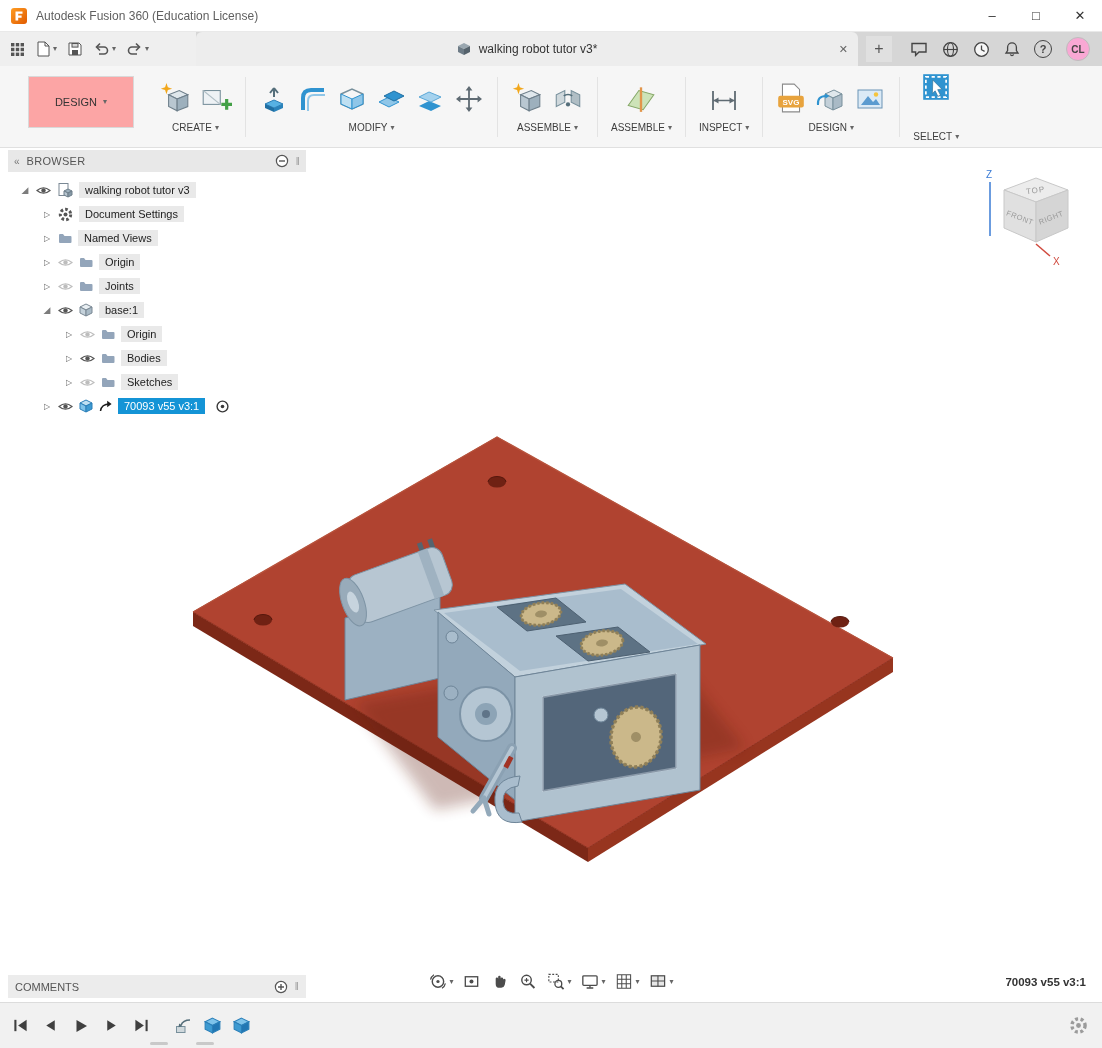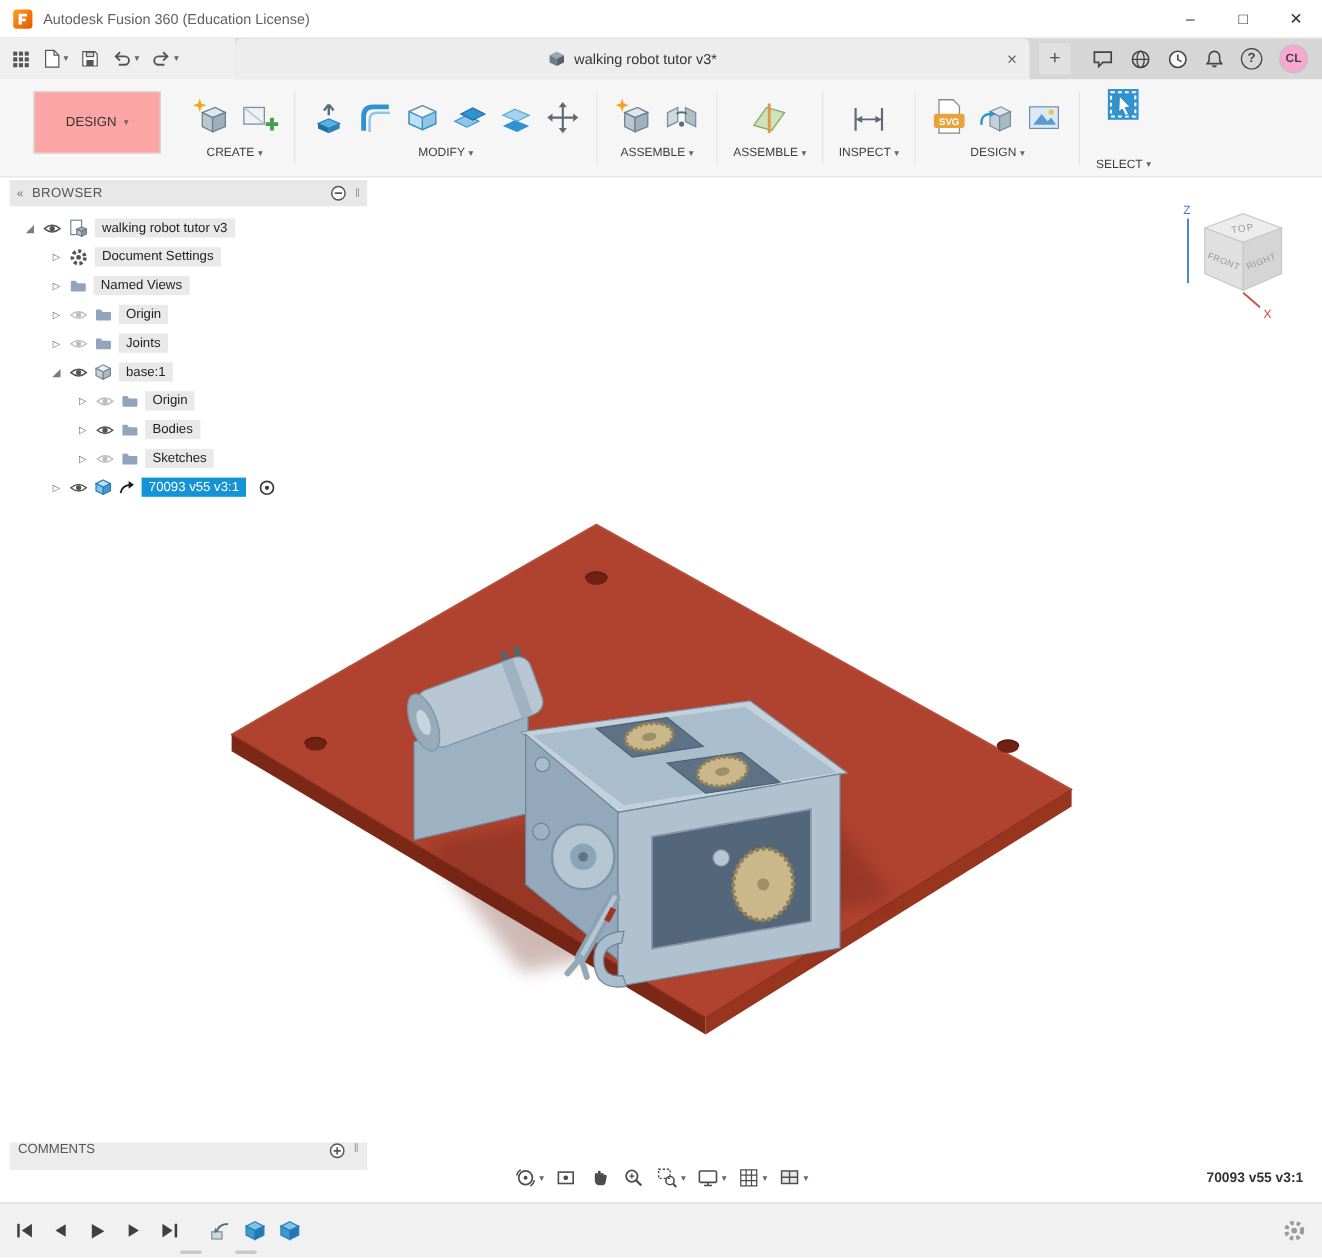--- a/index.html
+++ b/index.html
@@ -54,21 +54,21 @@
   .twisty.open { font-size:9px; color:#7c7c7c; }
   .chip { padding:2px 6px; background:#e9e9e9; font-size:11px; color:#222; white-space:nowrap; }
   .chip.selected { background:#1494d6; color:#fff; }
   .dim { opacity:.38; }
   .node-icon, .eye { display:inline-flex; }
 
   
   .viewcube { position:absolute; right:10px; top:16px; }
 
   
-  .comments-bar { position:absolute; left:8px; bottom:27px; width:298px; height:23px; background:#ececec; display:flex; gap:7px; padding:0 7px; font-size:11px; color:#555; }
+  .comments-bar { position:absolute; left:8px; bottom:4px; width:298px; height:23px; background:#ececec; display:flex; align-items:center; gap:7px; padding:0 7px; font-size:11px; color:#555; }
   .cb-title { flex:1; }
 
   
   .nav-toolbar { position:absolute; left:50%; transform:translateX(-50%); bottom:10px; display:flex; align-items:center; gap:5px; }
   .nav-btn { display:flex; align-items:center; gap:2px; padding:1px 2px; }
 
   
   .status-version { position:absolute; right:16px; bottom:14px; font-size:11.5px; font-weight:bold; color:#333; }
 
   

